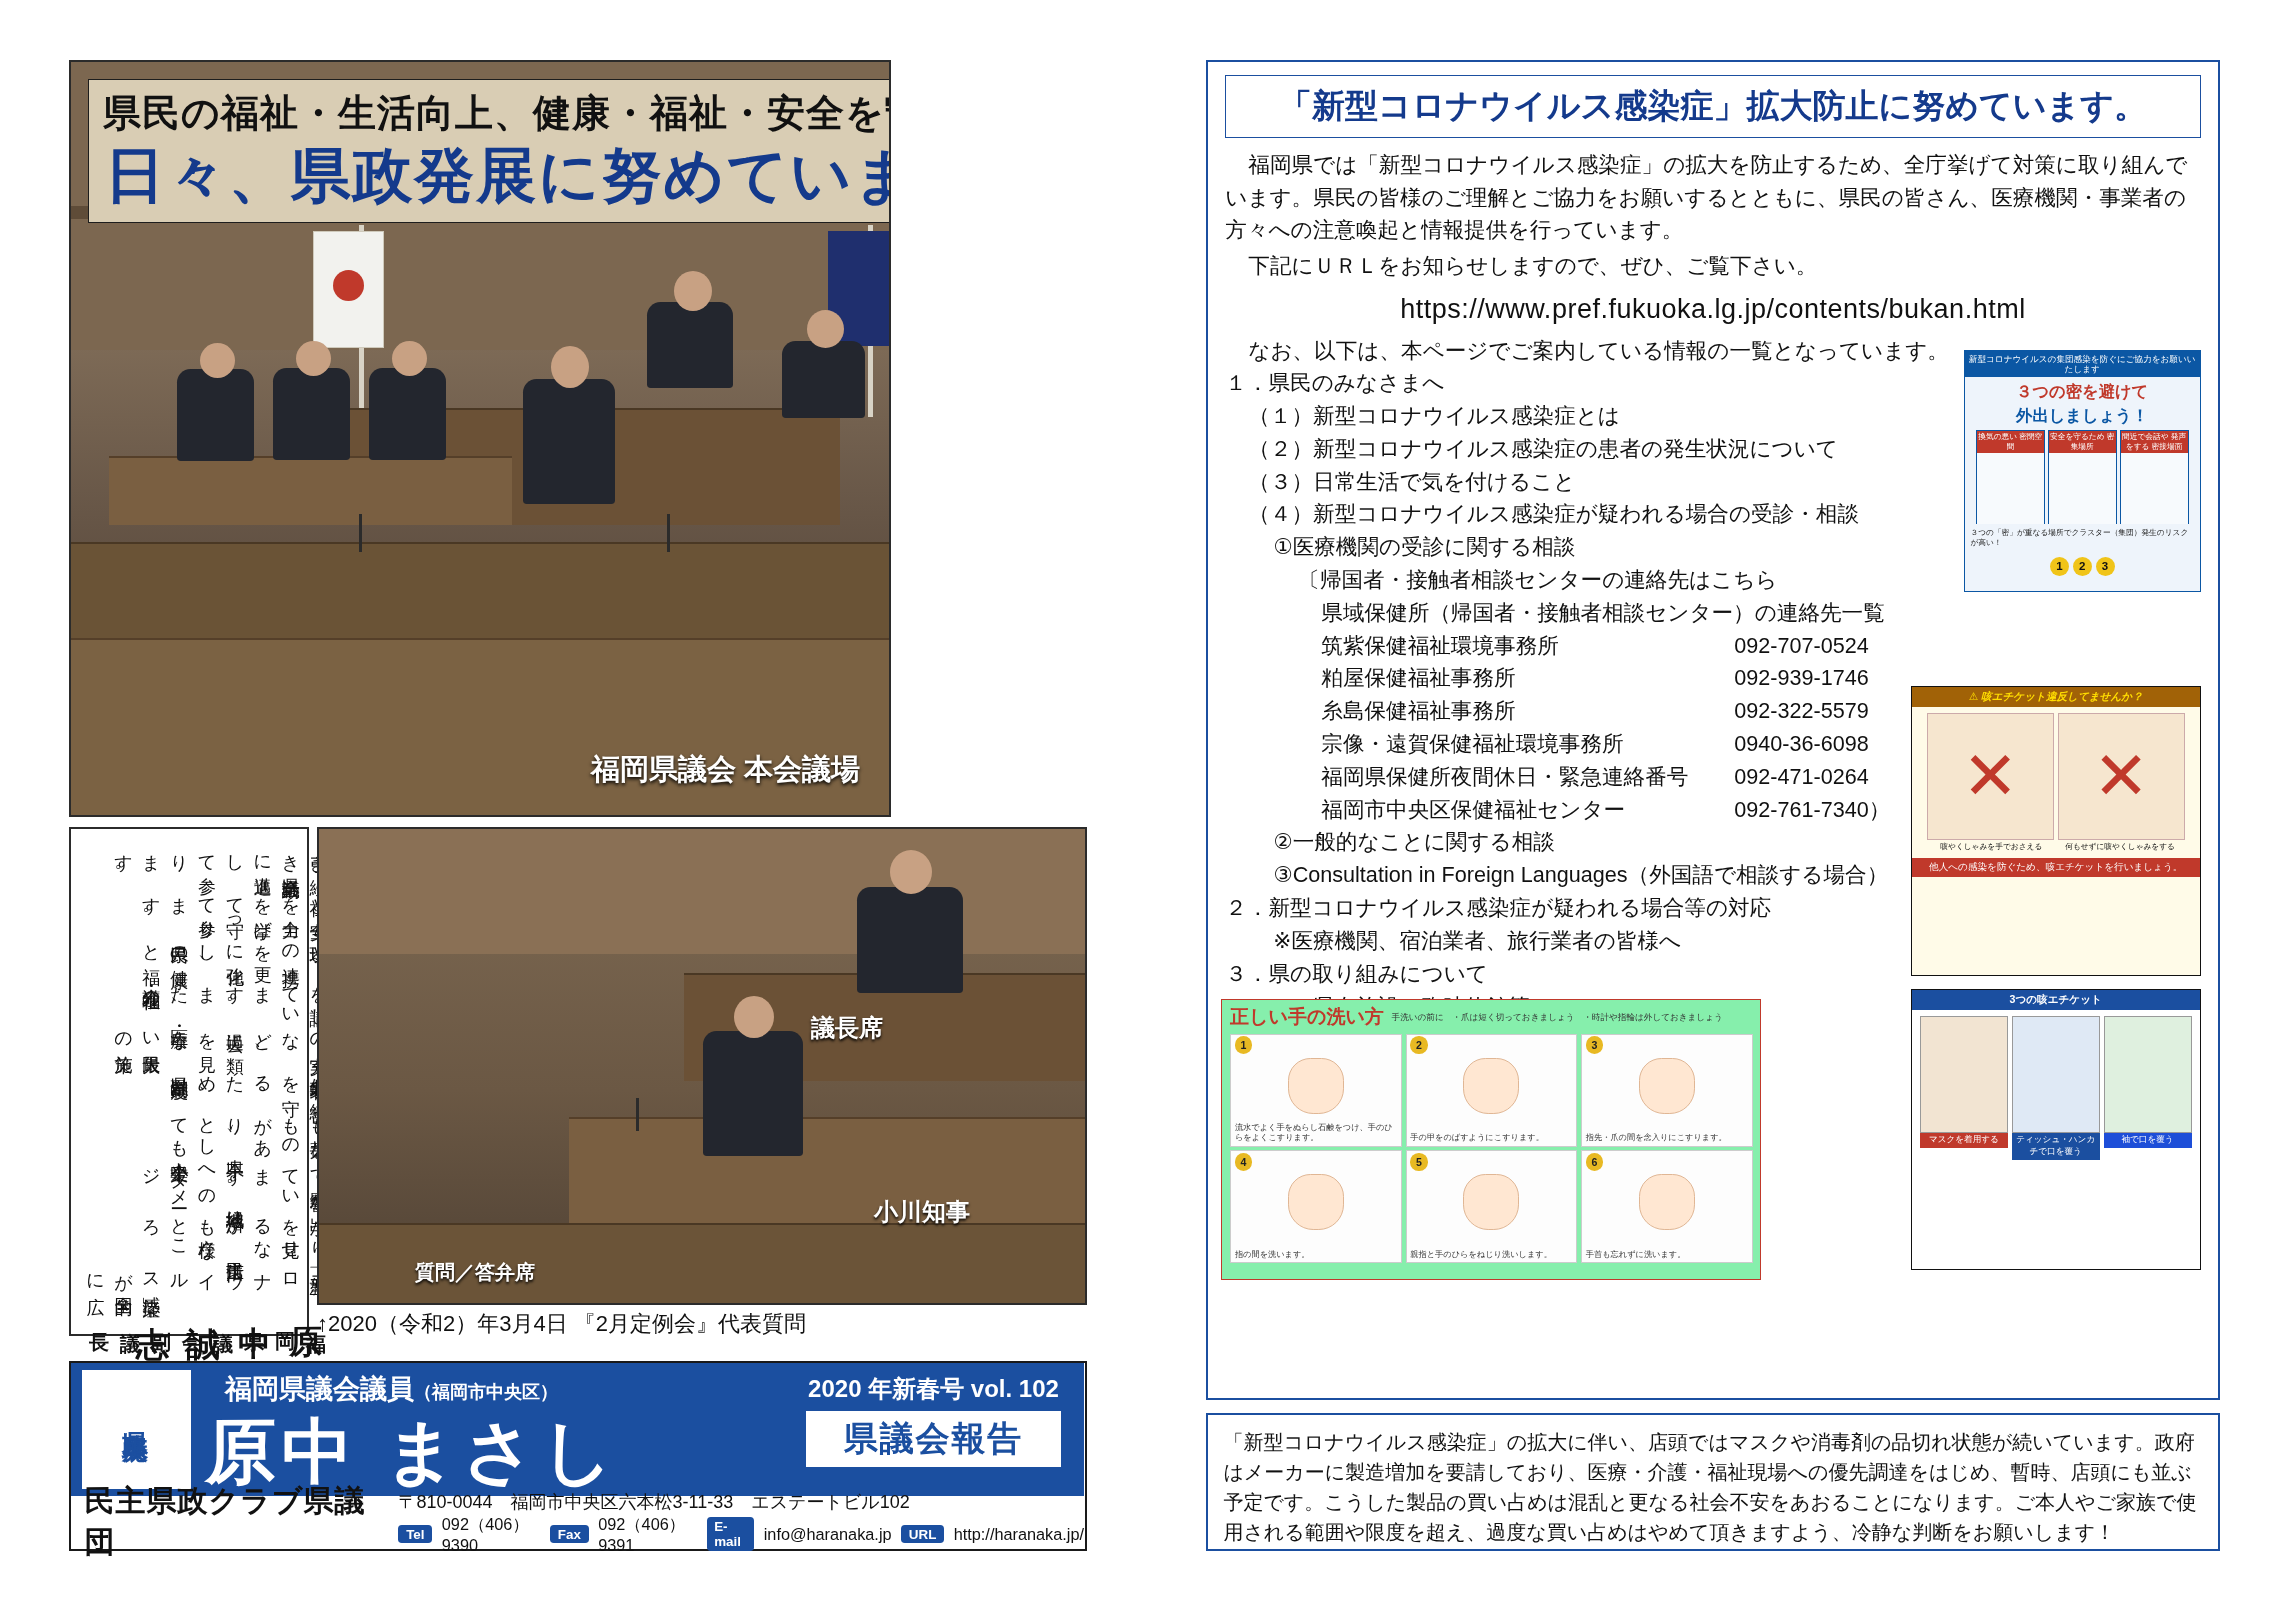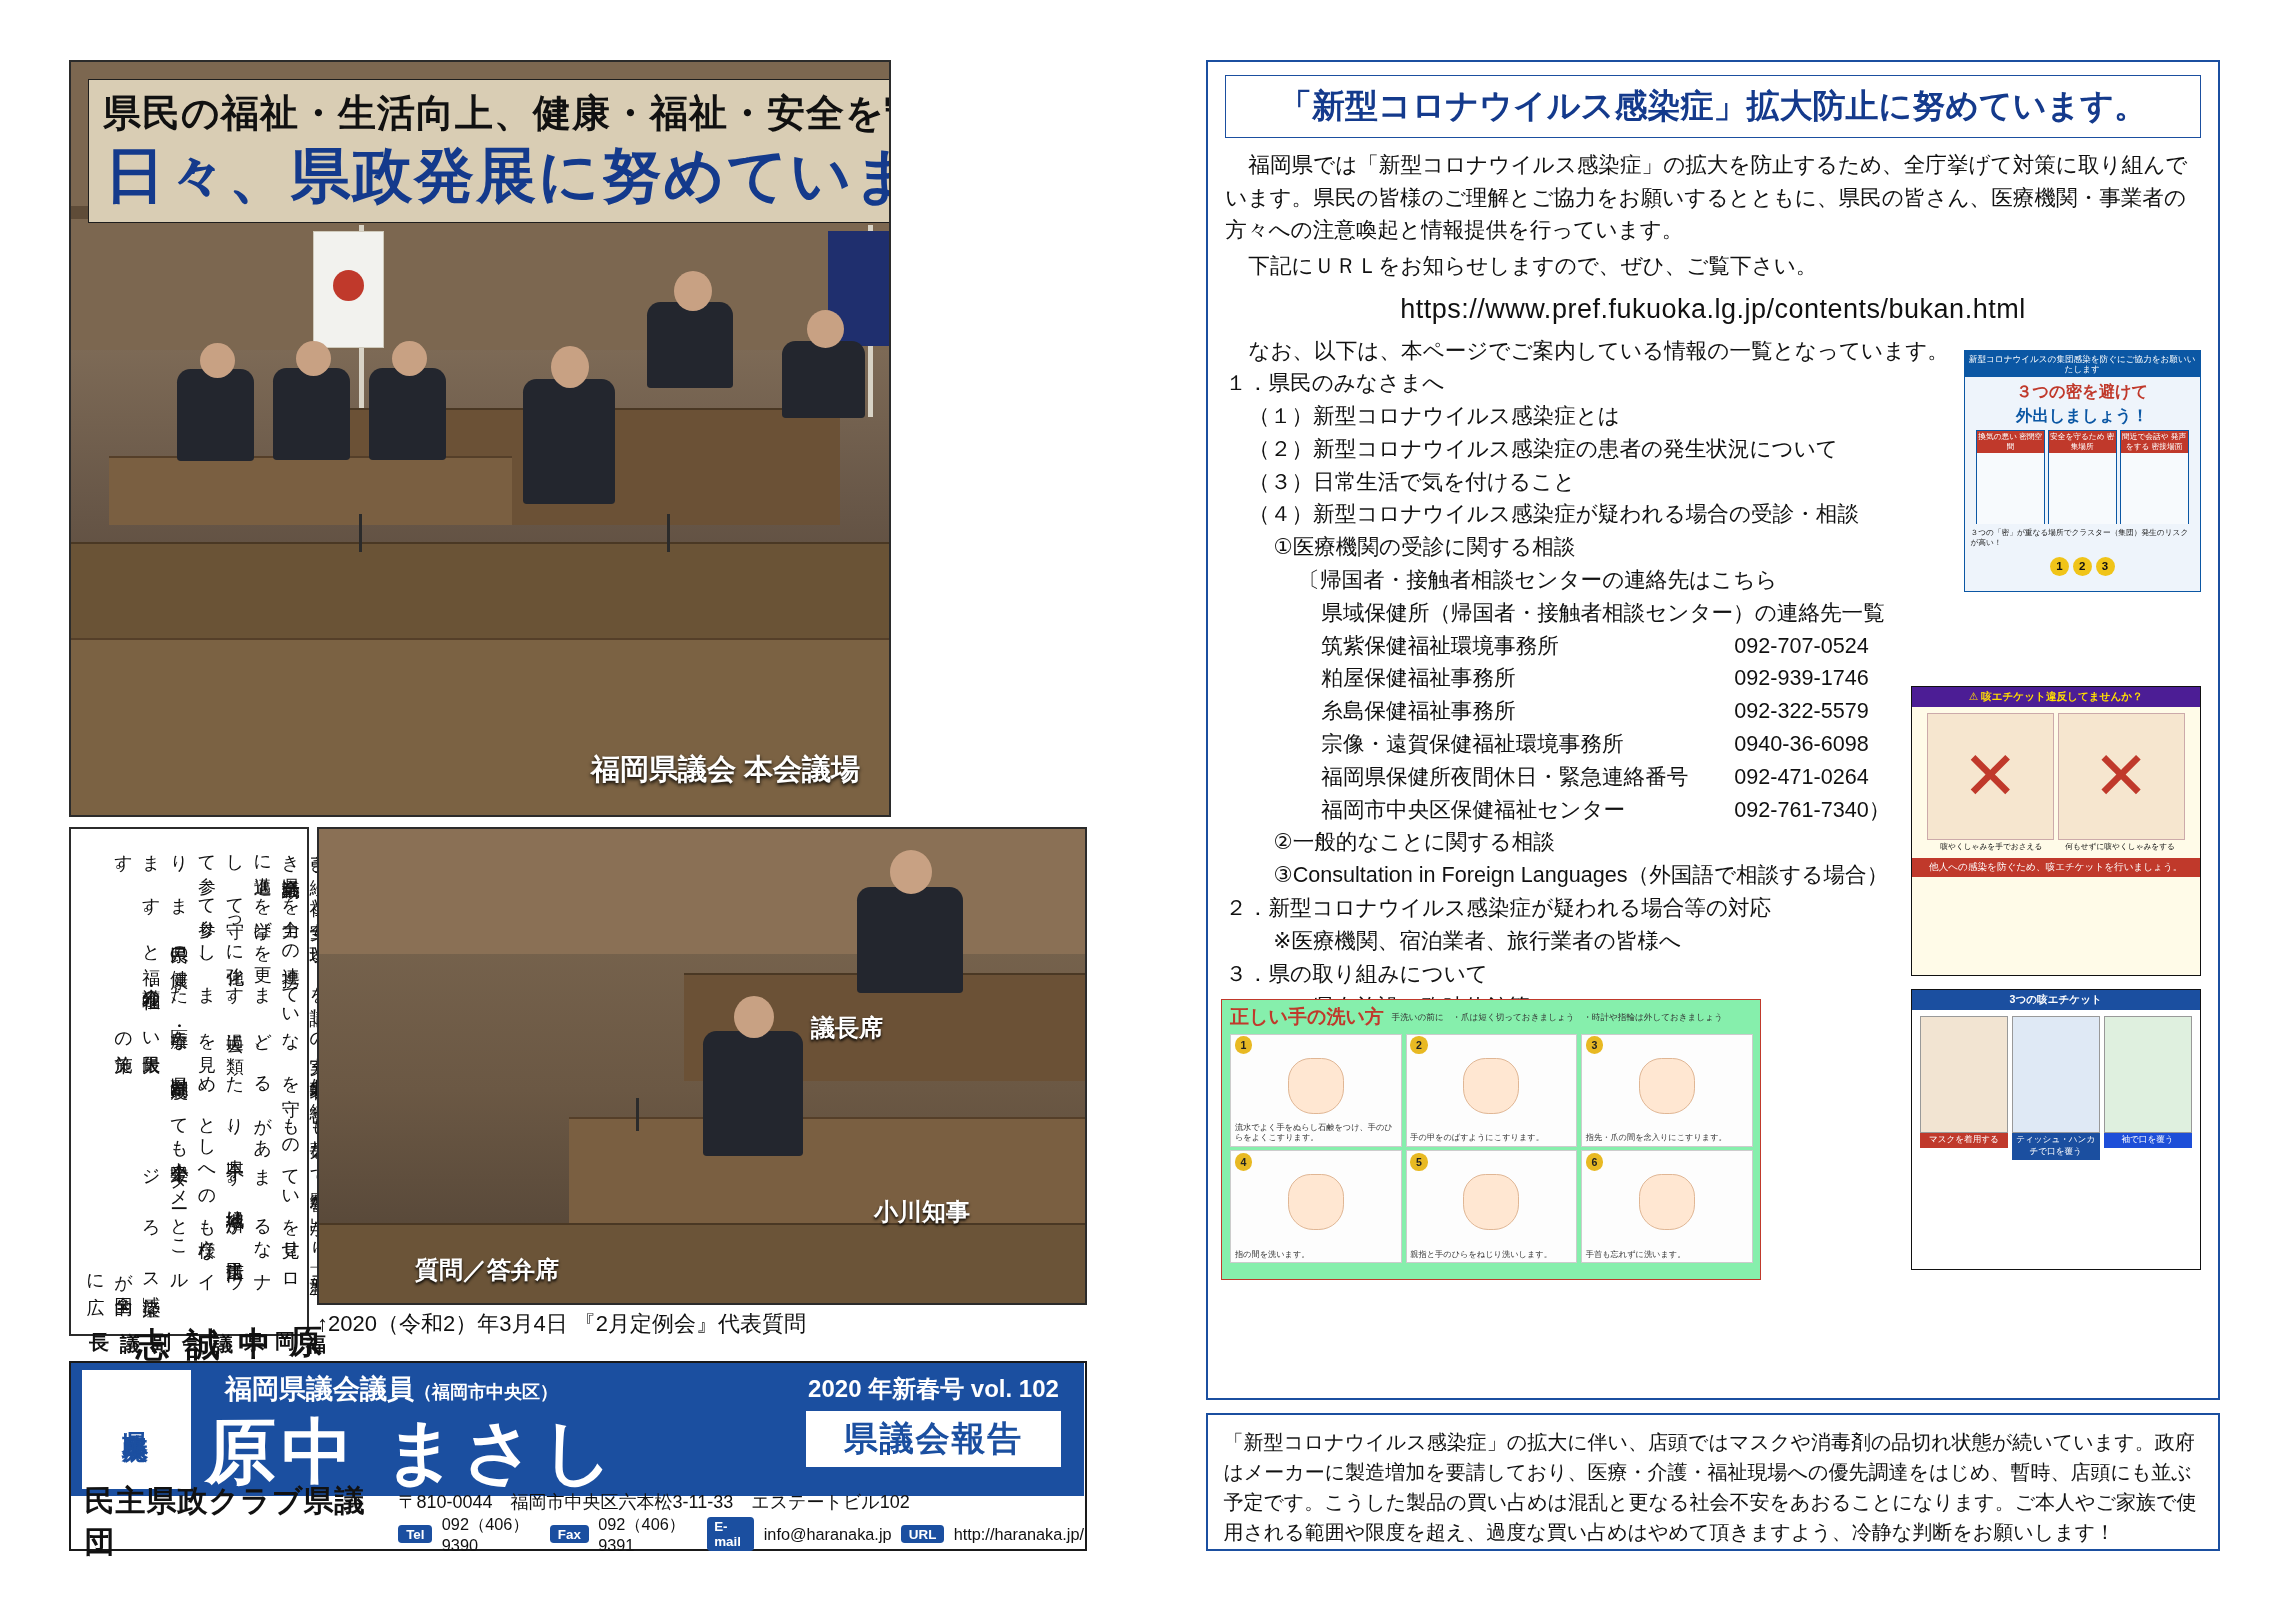--- a/index.html
+++ b/index.html
@@ -35,21 +35,21 @@
          padding:13.4px 9.6px;}
   .vtext-inner{writing-mode:vertical-rl;text-orientation:upright;height:100%;font-size:18px;line-height:1.55;letter-spacing:1px;
          display:flex;flex-direction:row-reverse;gap:1.9px;}
   .vtitle{writing-mode:vertical-rl;text-orientation:upright;font-size:20px;font-weight:bold;letter-spacing:2.9px;}
   .vname{writing-mode:vertical-rl;text-orientation:upright;font-size:33px;font-weight:bold;letter-spacing:7.7px;}
 
   .photo2{position:absolute;left:248px;top:0;width:770px;height:478px;border:2.9px solid #2b2b2b;box-sizing:border-box;
           background:linear-gradient(#7e6a53,#6b5844 55%,#4f4134);overflow:hidden;}
   .ph2-cap1{position:absolute;right:202px;top:183px;color:#fff;font-size:24px;font-weight:bold;text-shadow:0 1.9px 2.9px #000;}
   .ph2-cap2{position:absolute;right:115px;bottom:75px;color:#fff;font-size:24px;font-weight:bold;text-shadow:0 1.9px 2.9px #000;}
-  .ph2-cap3{position:absolute;left:96px;bottom:17.3px;color:#fff;font-size:24px;font-weight:bold;text-shadow:0 1.9px 2.9px #000;}
+  .ph2-cap3{position:absolute;left:96px;bottom:17.3px;color:#fff;font-size:20px;font-weight:bold;text-shadow:0 1.9px 2.9px #000;}
   .photo2cap{position:absolute;left:248px;top:482px;width:770px;font-size:22px;}
 
   
   .plate{position:absolute;left:0;top:1301px;width:1018px;height:190px;border:2.9px solid #1a1a1a;box-sizing:border-box;background:#fff;}
   .plate-blue{position:absolute;left:0;top:0;width:1013px;height:133px;background:#1b4fa0;}
   .plate-left{position:absolute;left:9.6px;top:5.8px;width:111px;height:121px;background:#fff;border:1.9px solid #1b4fa0;box-sizing:border-box;
               display:flex;align-items:center;justify-content:center;}
   .plate-left span{writing-mode:vertical-rl;text-orientation:upright;font-size:26px;font-weight:bold;color:#1b4fa0;letter-spacing:1.9px;}
   .plate-role{position:absolute;left:154px;top:7.7px;color:#fff;font-size:27px;font-weight:bold;}
   .plate-role small{font-size:18px;font-weight:bold;}
@@ -78,21 +78,21 @@
   .p1head{background:#0b57a4;color:#fff;font-size:8.6px;padding:2.9px;text-align:center;line-height:1.2;}
   .p1main{color:#c0392b;font-weight:bold;font-size:16.3px;text-align:center;margin-top:4.8px;line-height:1.15;}
   .p1grid{display:flex;gap:2.9px;justify-content:center;margin-top:5.8px;}
   .p1cell{width:67px;height:92px;border:1px solid #0b57a4;background:#fff;}
   .p1cap{font-size:7.7px;text-align:center;background:#c0392b;color:#fff;padding:1px;}
   .p1body{height:71px;background:#f7fafd;position:relative;}
   .p1num{display:flex;gap:3.8px;justify-content:center;margin-top:4.8px;}
   .p1num span{width:19px;height:19px;border-radius:50%;background:#f0c419;color:#111;font-size:11.5px;display:flex;align-items:center;justify-content:center;font-weight:bold;}
 
   .poster2{position:absolute;right:17.3px;top:624px;width:288px;height:288px;border:1.9px solid #111;background:#fffbe8;overflow:hidden;}
-  .p2head{background:#4c1d95;color:#ffdd00;font-size:10.6px;text-align:center;padding:2.9px;font-weight:bold;}
+  .p2head{background:#a16207;color:#ffdd00;font-size:10.6px;text-align:center;padding:2.9px;font-weight:bold;font-style:italic;}
   .p2faces{display:flex;gap:3.8px;justify-content:center;margin-top:5.8px;}
   .p2face{width:125px;height:125px;background:#f6e6cf;border:1px solid #caa;position:relative;}
   .p2x{position:absolute;left:50%;top:50%;transform:translate(-50%,-50%);color:#c0392b;font-size:67px;font-weight:bold;}
   .p2foot{background:#c0392b;color:#fff;font-size:9.6px;text-align:center;padding:2.9px;margin-top:5.8px;}
 
   .poster3{position:absolute;right:17.3px;top:927px;width:288px;height:279px;border:1.9px solid #111;background:#fff;overflow:hidden;}
   .p3head{background:#1b4fa0;color:#fff;font-size:10.6px;text-align:center;padding:2.9px;font-weight:bold;}
   .p3row{display:flex;gap:3.8px;justify-content:center;margin-top:5.8px;}
   .p3c{width:88px;}
   .p3img{height:115px;border:1px solid #999;}

